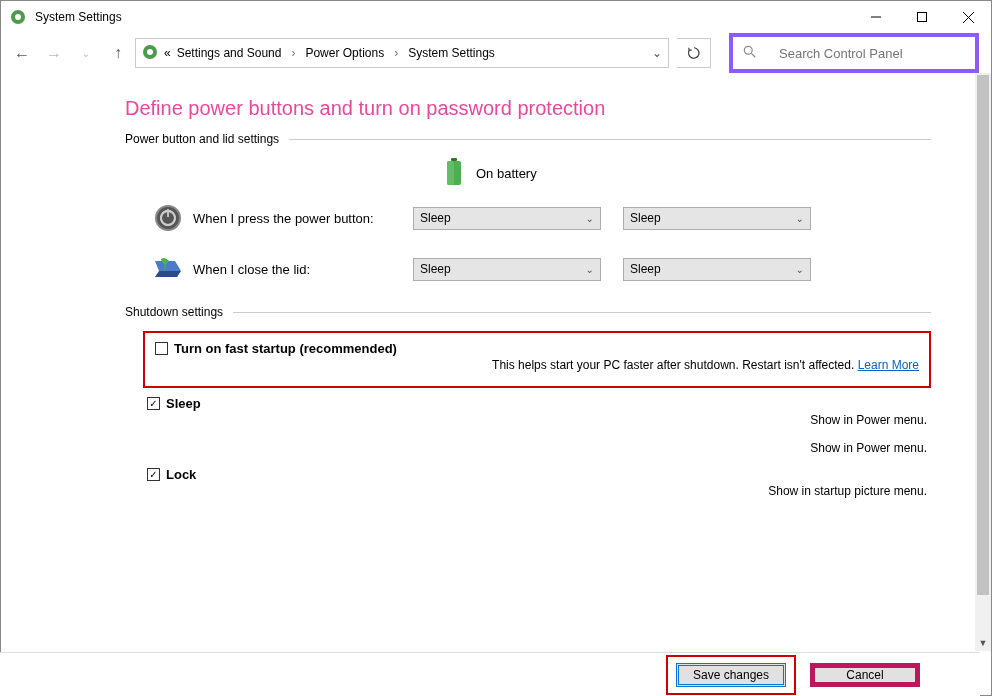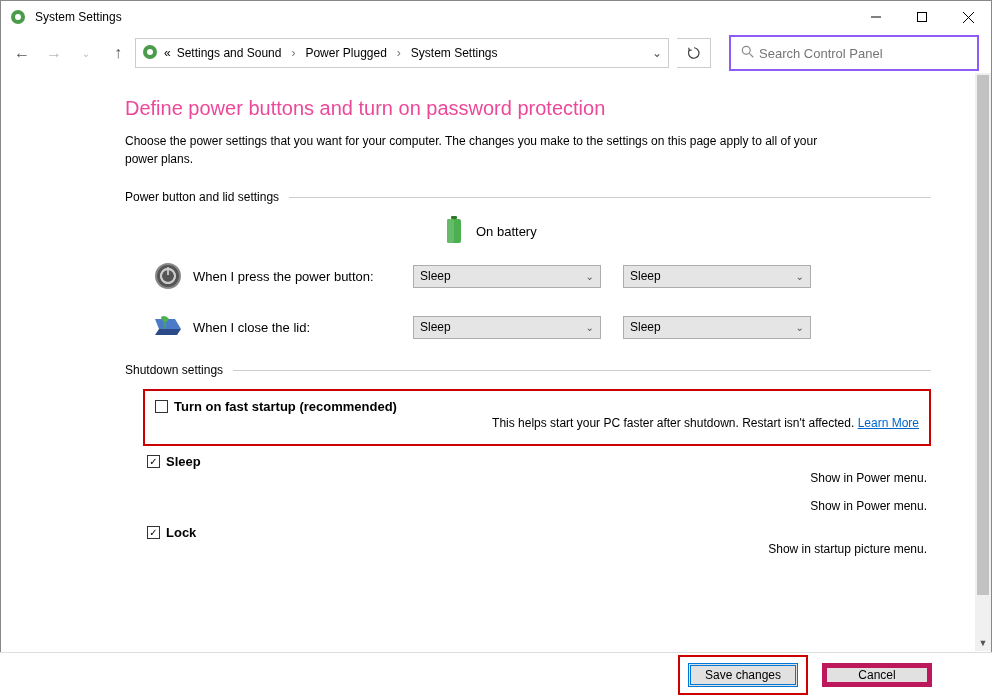--- a/index.html
+++ b/index.html
@@ -54,29 +54,29 @@
 }
 .address-bar .crumb-sep { color: #777; margin: 0 4px; }
 .refresh-box {
   border: 1px solid #ccc;
   border-left: none;
   width: 34px; height: 30px;
   display: flex; align-items: center; justify-content: center;
 }
 .address-bar .addr-dd { margin-left: auto; color: #555; }
 .search-box {
-  border: 2px solid #8b5cf6;
+  border: 4px solid #8b5cf6;
   height: 30px;
   width: 250px;
   display: flex;
   align-items: center;
   padding: 16px 10px;
   margin-left: 10px;
   color: #888;
-  gap: 4px;
+  gap: 22px;
 }
 .search-box input { border: none; outline: none; font-size: 13px; color: #555; width: 100%; background: transparent; }
 .content-wrap {
   position: relative;
   height: calc(100% - 72px - 44px);
   overflow: hidden;
 }
 .scroll-track {
   position: absolute;
   right: 0; top: 0; bottom: 0;
@@ -159,21 +159,21 @@
 .cb-title { font-weight: bold; font-size: 13px; }
 .cb-desc { font-size: 12px; padding-left: 20px; margin-top: 2px; }
 .learn-link { color: #0066cc; text-decoration: underline; }
 .highlight1 {
   border: 2px solid #cc0000;
   padding: 6px 6px 4px 6px;
   margin-bottom: 6px;
 }
 .footer {
   position: absolute;
-  bottom: 0; left: 0; right: 0;
+  bottom: 0; left: 0; right: 12px;
   height: 44px;
   border-top: 1px solid #ddd;
   display: flex;
   justify-content: flex-end;
   align-items: center;
   padding-right: 60px;
   gap: 14px;
   background: #fff;
 }
 .btn {
@@ -238,21 +238,21 @@
     <span>↑</span>
   </div>
   <div class="address-bar">
     <span><svg width="16" height="16" viewBox="0 0 16 16">
           <circle cx="8" cy="8" r="7" fill="#4a9c4a"></circle>
           <circle cx="8" cy="8" r="3" fill="#fff"></circle>
         </svg></span>
     <span>«</span>
     <span>Settings and Sound</span>
     <span class="crumb-sep">›</span>
-    <span>Power Plugged</span>
+    <span>Power Options</span>
     <span class="crumb-sep">›</span>
     <span>System Settings</span>
     <span class="addr-dd">⌄</span>
   </div>
   <div class="refresh-box">
     <svg width="14" height="14" viewBox="0 0 16 16">
         <path d="M8 2 A6 6 0 1 1 2.5 5" stroke="#333" stroke-width="1.3" fill="none"></path>
         <path d="M2 2 L2.5 5 L5.5 4.5" stroke="#333" stroke-width="1.3" fill="none"></path>
       </svg>
   </div>
@@ -261,21 +261,20 @@
           <circle cx="6" cy="6" r="4.5" stroke="#888" stroke-width="1.3" fill="none"></circle>
           <line x1="9.5" y1="9.5" x2="14" y2="14" stroke="#888" stroke-width="1.3"></line>
         </svg></span>
     <input placeholder="Search Control Panel" style="">
   </div>
 </div>
 
 <div class="content-wrap">
   <div class="content">
     <div class="page-heading">Define power buttons and turn on password protection</div>
-    <div class="page-desc">Choose the power settings that you want for your computer. The changes you make to the settings on this page apply to all of your power plans.</div>
 
     <div class="section-row">
       <div class="section-label">Power button and lid settings</div>
       <div class="section-line"></div>
     </div>
 
     <div class="power-grid">
       <div class="pg-header">
         <div class="col-label"></div>
         <div class="col">

